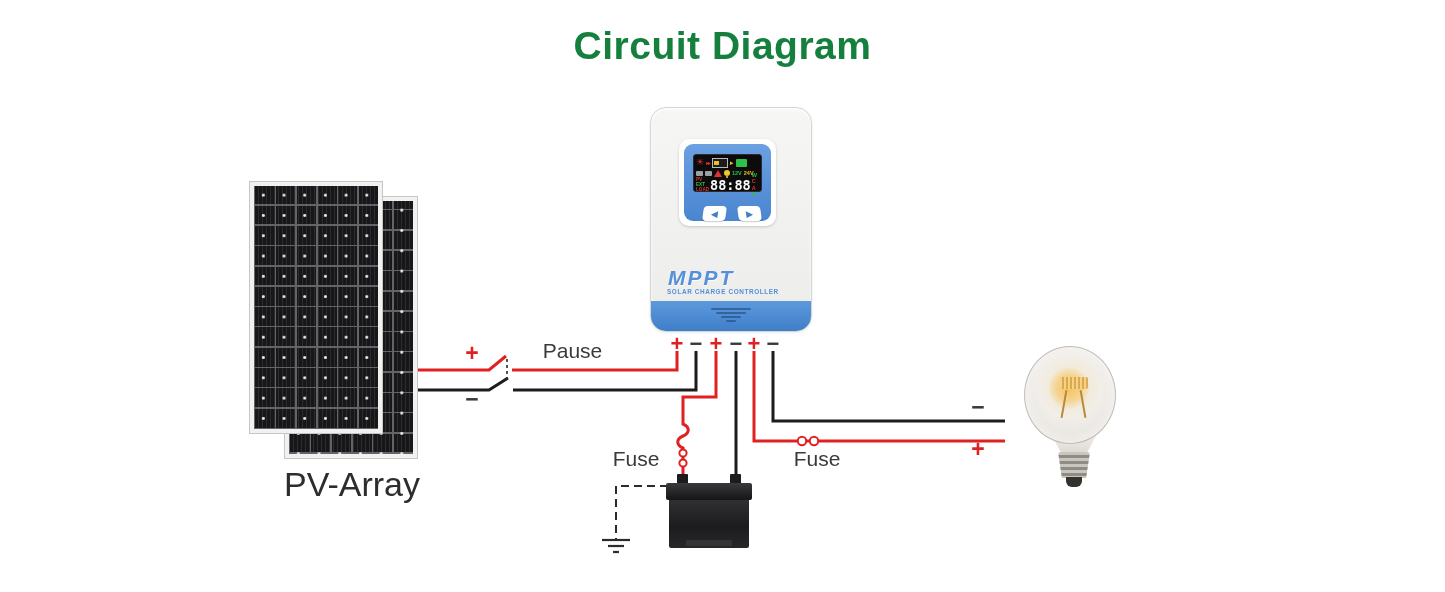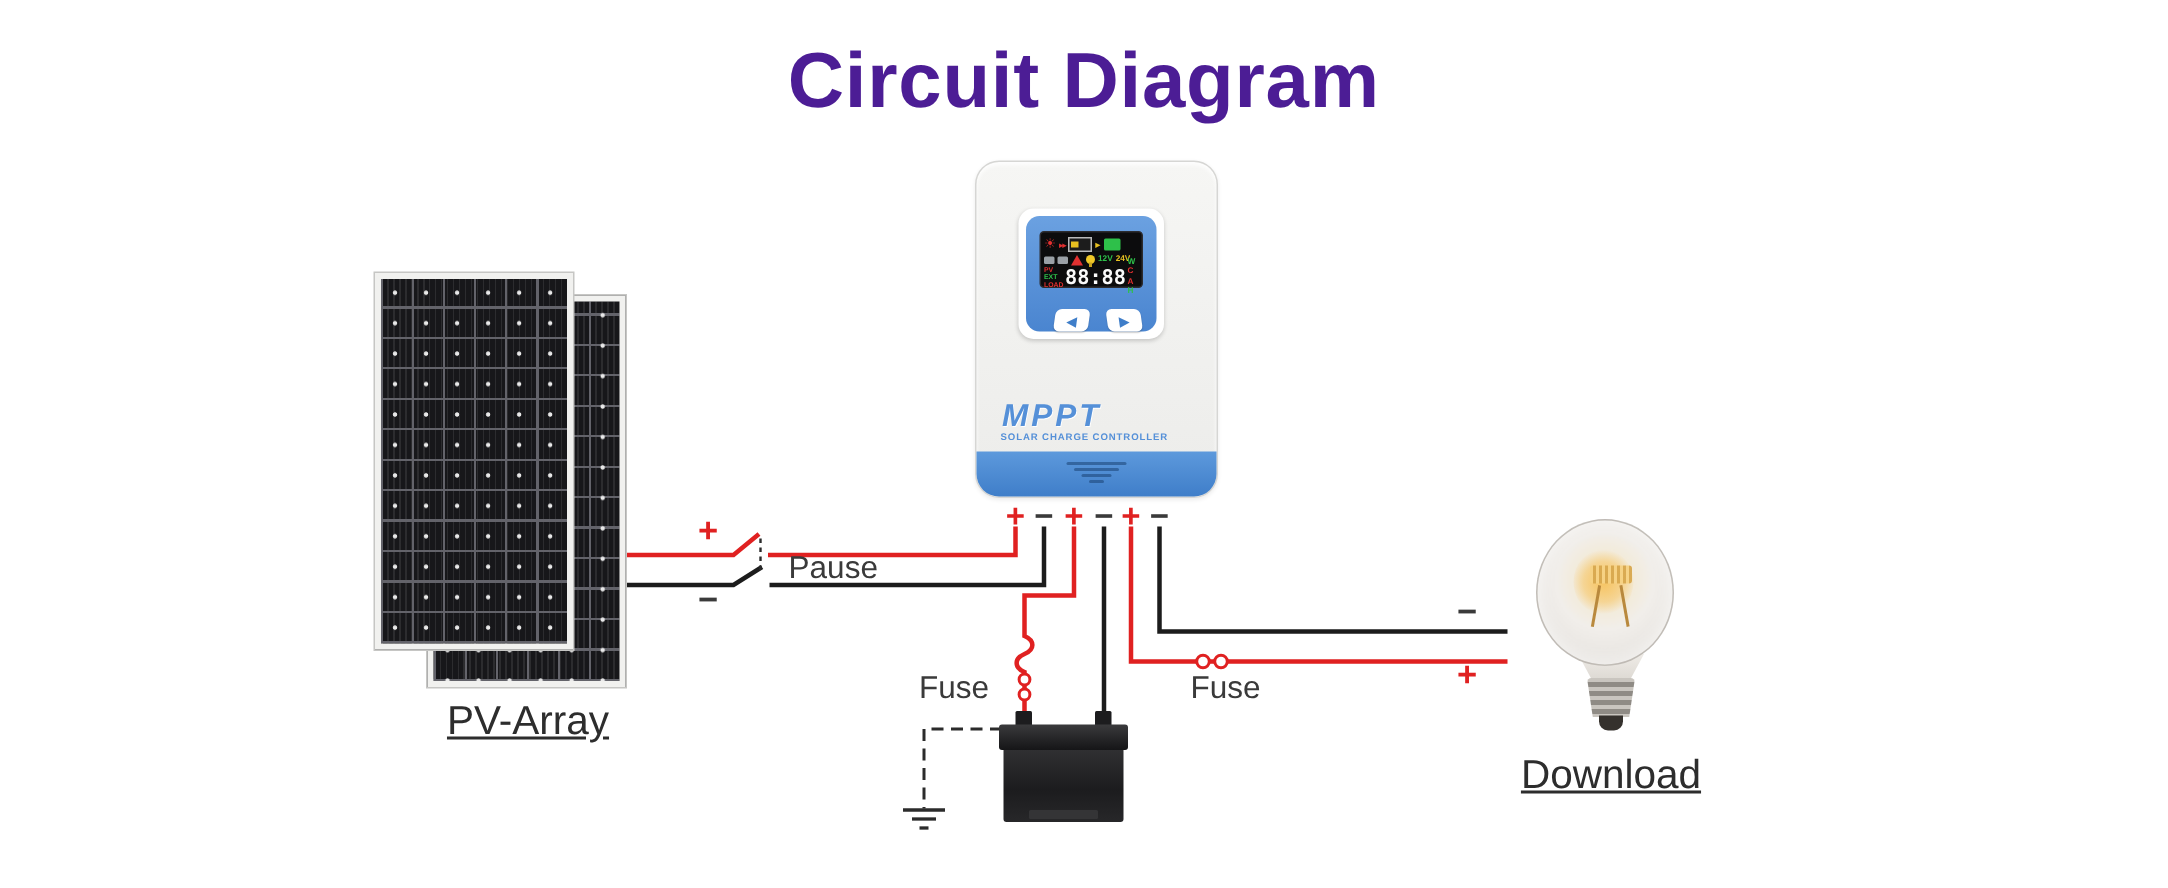--- a/index.html
+++ b/index.html
@@ -1,37 +1,37 @@
 <!DOCTYPE html>
 <html><head>
 <meta charset="utf-8">
 <style>
   html,body{margin:0;padding:0;background:#ffffff;}
   .canvas{position:relative;width:1445px;height:592px;background:#fff;overflow:hidden;
           font-family:"Liberation Sans",sans-serif;}
   
   .title{position:absolute;left:0;top:24px;width:1445px;text-align:center;
-         font-size:52px;font-weight:700;color:#4c1d95;letter-spacing:0.5px;}
+         font-size:39px;font-weight:700;color:#15803d;letter-spacing:0.5px;}
   
   svg.wires{position:absolute;left:0;top:0;z-index:1;}
   
   .panel{position:absolute;box-sizing:border-box;border:4px solid #f1f1ef;
          box-shadow:0 0 0 1px #c6c6c4;background-color:#17171a;
          background-image:
            radial-gradient(circle,#e9e9e9 1.2px,transparent 1.7px),
            repeating-linear-gradient(90deg,#63636a 0 1.5px,transparent 1.5px 20.7px),
            repeating-linear-gradient(0deg,#63636a 0 1.5px,transparent 1.5px 20.3px),
            repeating-linear-gradient(90deg,rgba(255,255,255,0.09) 0 1px,transparent 1px 4px);
          background-size:20.7px 20.3px,auto,auto,auto;
          background-position:-1px -1px,0 0,0 0,0 0;}
   .panel.rear{left:285px;top:197px;width:132px;height:261px;z-index:2;}
   .panel.front{left:250px;top:182px;width:132px;height:251px;z-index:3;}
   
   .lbl{position:absolute;z-index:5;text-align:center;color:#2d2d2d;}
-  .lbl.big{font-size:27px;text-decoration:underline;}
+  .lbl.big{font-size:34px;}
   .lbl.med{font-size:21px;color:#3a3a3a;}
   .sign{position:absolute;z-index:5;text-align:center;font-size:23px;font-weight:700;}
   .sign.red{color:#e02121;}
   .sign.blk{color:#3a3a3a;}
   
   .device{position:absolute;left:650px;top:107px;width:160px;height:223px;z-index:4;
           background:linear-gradient(180deg,#f6f6f4,#ecECEA);border:1px solid #d6d6d4;
           border-radius:16px;box-shadow:inset 0 2px 3px rgba(255,255,255,.9),0 1px 3px rgba(0,0,0,.08);}
   .band{position:absolute;left:0;right:0;bottom:0;height:30px;
         background:linear-gradient(180deg,#5d99dc,#3f7ec9);border-radius:0 0 15px 15px;}
@@ -144,21 +144,21 @@
         <path d="M608 546 H624"></path>
         <path d="M613 552 H619"></path>
     </g>
   </svg>
 
   <div class="panel rear"></div>
   <div class="panel front"></div>
   <div class="lbl big" style="left:277px;top:465px;width:150px;">PV-Array</div>
   <div class="sign red" style="left:450px;top:340px;width:44px;">+</div>
   <div class="sign blk" style="left:450px;top:386px;width:44px;">−</div>
-  <div class="lbl med" style="left:513px;top:339px;width:85px;margin-top:28px;">Pause</div>
+  <div class="lbl med" style="left:530px;top:339px;width:85px;">Pause</div>
 
   <div class="device">
     <div class="disp-panel">
       <div class="bezel">
         <div class="lcd">
           <div class="lrow r1">
             <span class="ic-sun">☀</span>
             <span class="ic-arr">▸▸</span>
             <span class="ic-battop">
                 <i></i>
@@ -226,15 +226,14 @@
   <div class="bulbwrap">
     <div class="neck"></div>
     <div class="glass"></div>
     <div class="glow"></div>
     <div class="coil"></div>
     <div class="fil a"></div>
     <div class="fil b"></div>
     <div class="bbase"></div>
     <div class="btip"></div>
   </div>
-  <div class="lbl big" style="left:999px;top:501px;width:150px;">Download</div>
 
 </div>
 
 </body></html>

